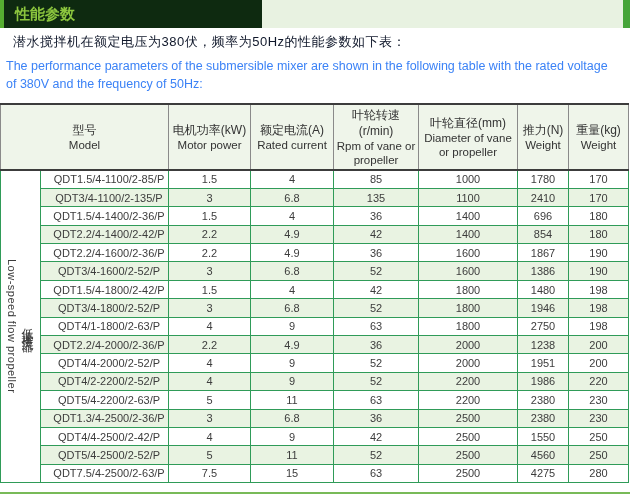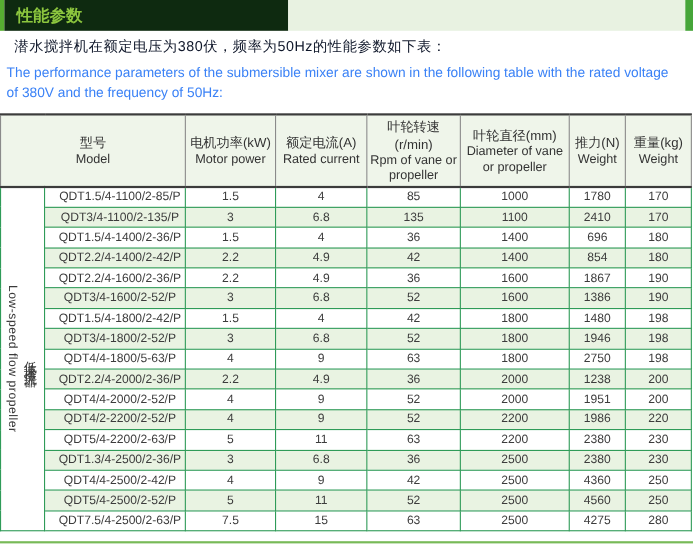--- a/index.html
+++ b/index.html
@@ -233,21 +233,21 @@
           <tr>
             <td class="model">QDT3/4-1800/2-52/P</td>
             <td class="num">3</td>
             <td class="num">6.8</td>
             <td class="num">52</td>
             <td class="num">1800</td>
             <td class="num">1946</td>
             <td class="num">198</td>
           </tr>
           <tr>
-            <td class="model">QDT4/4-1800/5-63/P</td>
+            <td class="model">QDT4/1-1800/2-63/P</td>
             <td class="num">4</td>
             <td class="num">9</td>
             <td class="num">63</td>
             <td class="num">1800</td>
             <td class="num">2750</td>
             <td class="num">198</td>
           </tr>
           <tr>
             <td class="model">QDT2.2/4-2000/2-36/P</td>
             <td class="num">2.2</td>
@@ -292,21 +292,21 @@
             <td class="num">2500</td>
             <td class="num">2380</td>
             <td class="num">230</td>
           </tr>
           <tr>
             <td class="model">QDT4/4-2500/2-42/P</td>
             <td class="num">4</td>
             <td class="num">9</td>
             <td class="num">42</td>
             <td class="num">2500</td>
-            <td class="num">4360</td>
+            <td class="num">1550</td>
             <td class="num">250</td>
           </tr>
           <tr>
             <td class="model">QDT5/4-2500/2-52/P</td>
             <td class="num">5</td>
             <td class="num">11</td>
             <td class="num">52</td>
             <td class="num">2500</td>
             <td class="num">4560</td>
             <td class="num">250</td>

